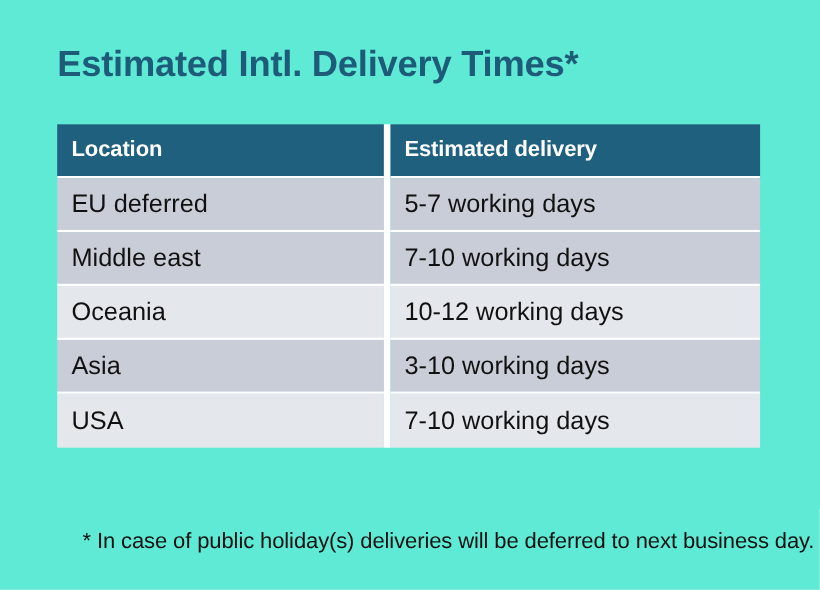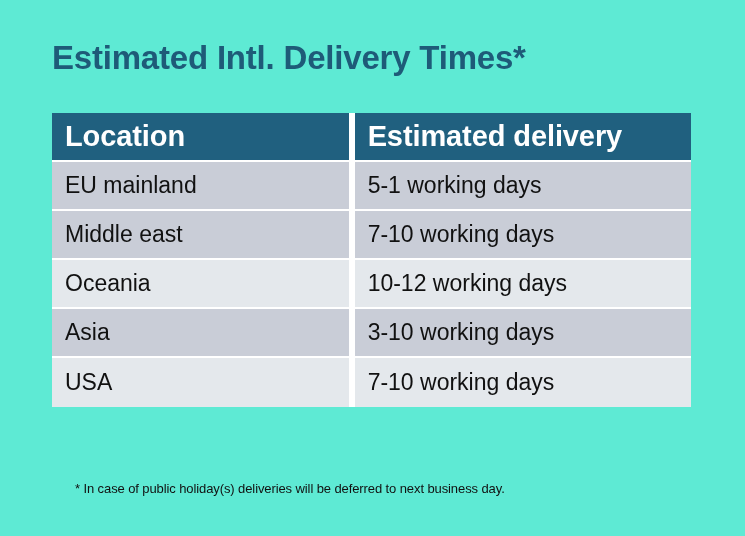--- a/index.html
+++ b/index.html
@@ -58,21 +58,21 @@
 
   
   .col-location  { width: 264px; }
   .col-gutter    { width: 5px; padding: 0 !important; background: #ffffff !important; }
   .col-delivery  { width: 299px; }
 
   
   .head-row th {
     background: #20607f;
     color: #ffffff;
-    font-size: 29px;
+    font-size: 20px;
     font-weight: 700;
     letter-spacing: -0.1px;
     white-space: nowrap;
     margin-top: 24px;
   }
 
   
   .delivery-table tbody tr td {
     border-bottom: 2px solid #ffffff;
   }
@@ -94,21 +94,21 @@
   .row-dark  td { background: #c9cdd7; }
   .row-light td { background: #e4e8ec; }
   .row-dark  td.col-gutter,
   .row-light td.col-gutter { background: #ffffff; }
 
   
   .footnote {
     position: absolute;
     left: 75px;
     top: 481px;
-    font-size: 13px;
+    font-size: 20px;
     font-weight: 400;
     color: #111111;
     letter-spacing: -0.1px;
     white-space: nowrap;
   }
 </style>
 </head>
 <body>
 
 <div class="page">
@@ -119,23 +119,23 @@
     <thead>
       <tr class="head-row">
         <th class="col-location">Location</th>
         <th class="col-gutter"></th>
         <th class="col-delivery">Estimated delivery</th>
       </tr>
     </thead>
     <tbody>
 
       <tr class="row-dark">
-        <td class="col-location">EU mainland</td>
+        <td class="col-location">EU deferred</td>
         <td class="col-gutter"></td>
-        <td class="col-delivery">5-1 working days</td>
+        <td class="col-delivery">5-7 working days</td>
       </tr>
 
 
       <tr class="row-dark">
         <td class="col-location">Middle east</td>
         <td class="col-gutter"></td>
         <td class="col-delivery">7-10 working days</td>
       </tr>
 
       <tr class="row-light">

